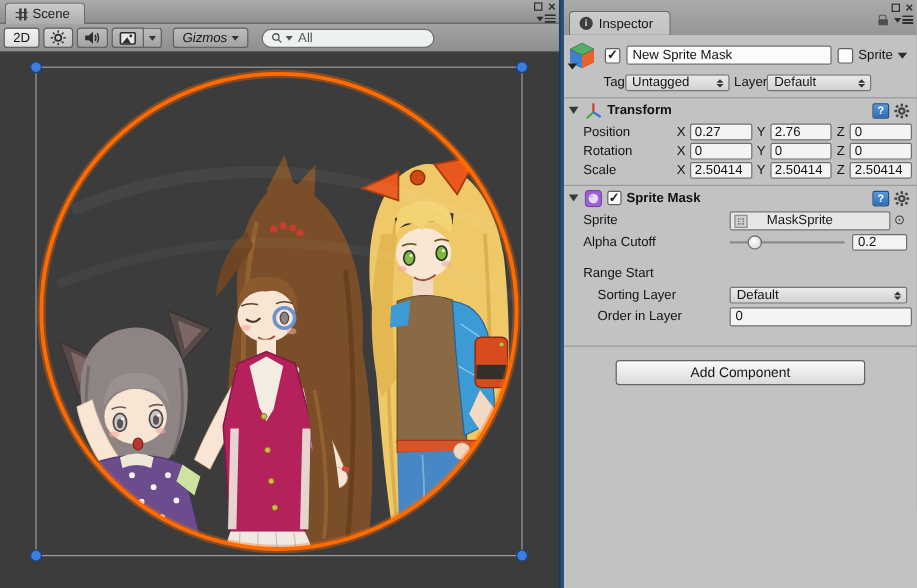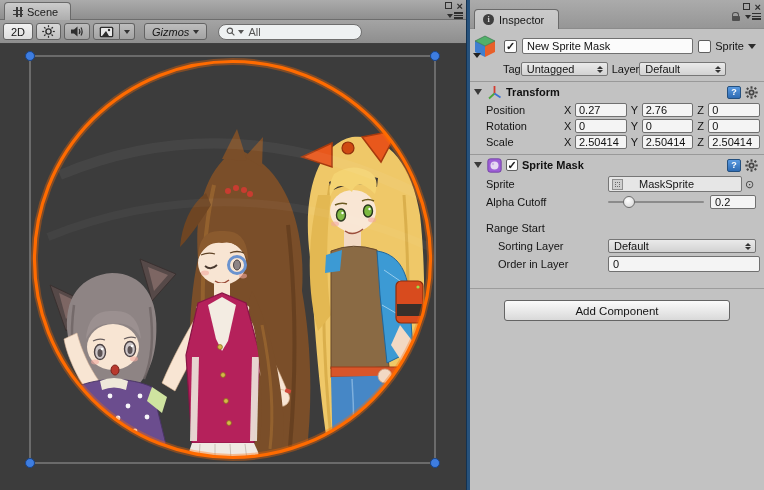--- a/index.html
+++ b/index.html
@@ -104,21 +104,21 @@
   .sprite-thumb { width:11px; height:11px; background:#cfcfcf; border:1px solid #8f8f8f; position:relative; }
   .sprite-thumb:before { content:""; position:absolute; inset:2px; border:1px dotted #6a6a6a; }
   .picker { width:11px; margin-left:3px; color:#3f3f3f; font-size:11px; line-height:11px; }
   .slider { flex:1; position:relative; height:16px; margin-right:6px; }
   .slider .track { position:absolute; left:0; right:0; top:7px; height:2px; background:#8b8b8b; border-radius:1px; }
   .slider .knob { position:absolute; top:2px; width:12px; height:12px; margin-left:-6px; border-radius:50%; background:radial-gradient(circle at 40% 35%, #ffffff, #d2d2d2); border:1px solid #6d6d6d; }
   .numfield { width:46px; height:14px; }
   .gap8 { height:8px; }
 
   .addc-wrap { border-top:1px solid #9c9c9c; margin-top:7px; padding-top:11px; display:flex; justify-content:center; }
-  .add-btn { width:226px; height:21px; background:linear-gradient(#fbfbfb,#d9d9d9); border:1px solid #646464; border-radius:3px; font-family:"Liberation Sans",sans-serif; font-size:11.5px; color:#141414; display:flex; align-items:center; justify-content:center; }
+  .add-btn { width:208px; height:21px; background:linear-gradient(#fbfbfb,#d9d9d9); border:1px solid #646464; border-radius:3px; font-family:"Liberation Sans",sans-serif; font-size:11.5px; color:#141414; display:flex; align-items:center; justify-content:center; }
 </style>
 </head>
 <body>
 
 <div class="app">
 
   <div class="scene-panel">
     <div class="s-tabbar">
       <div class="tab">
         <span class="grid-ico"></span>

